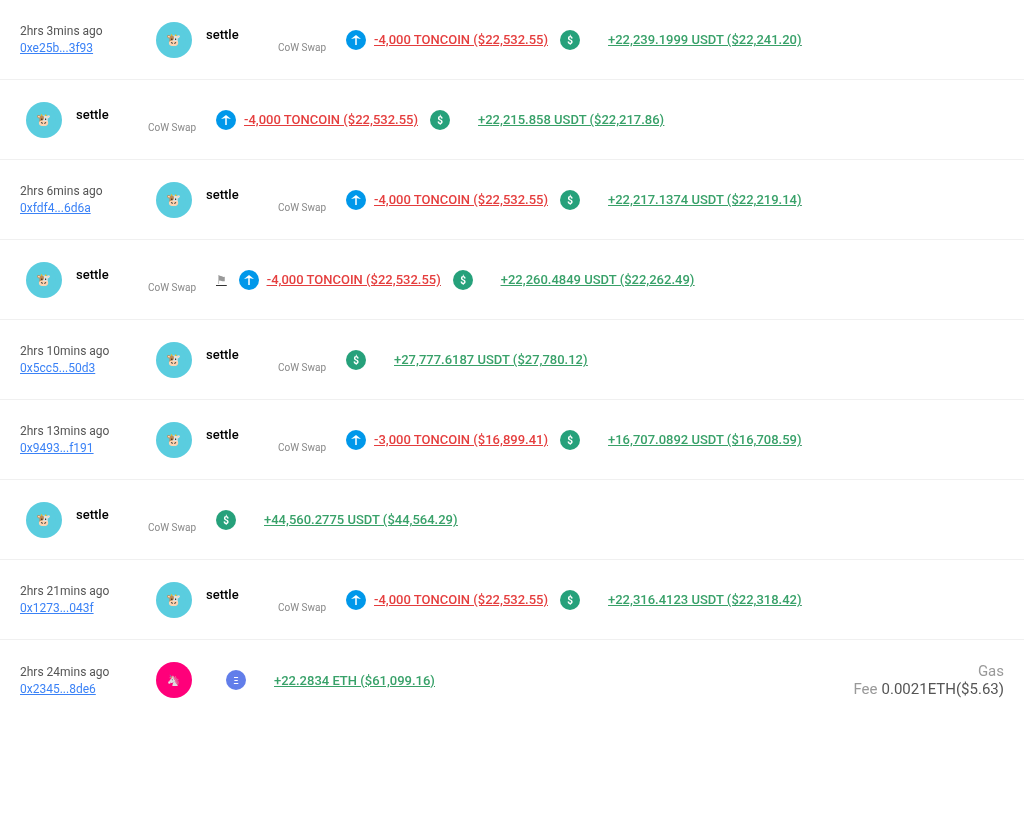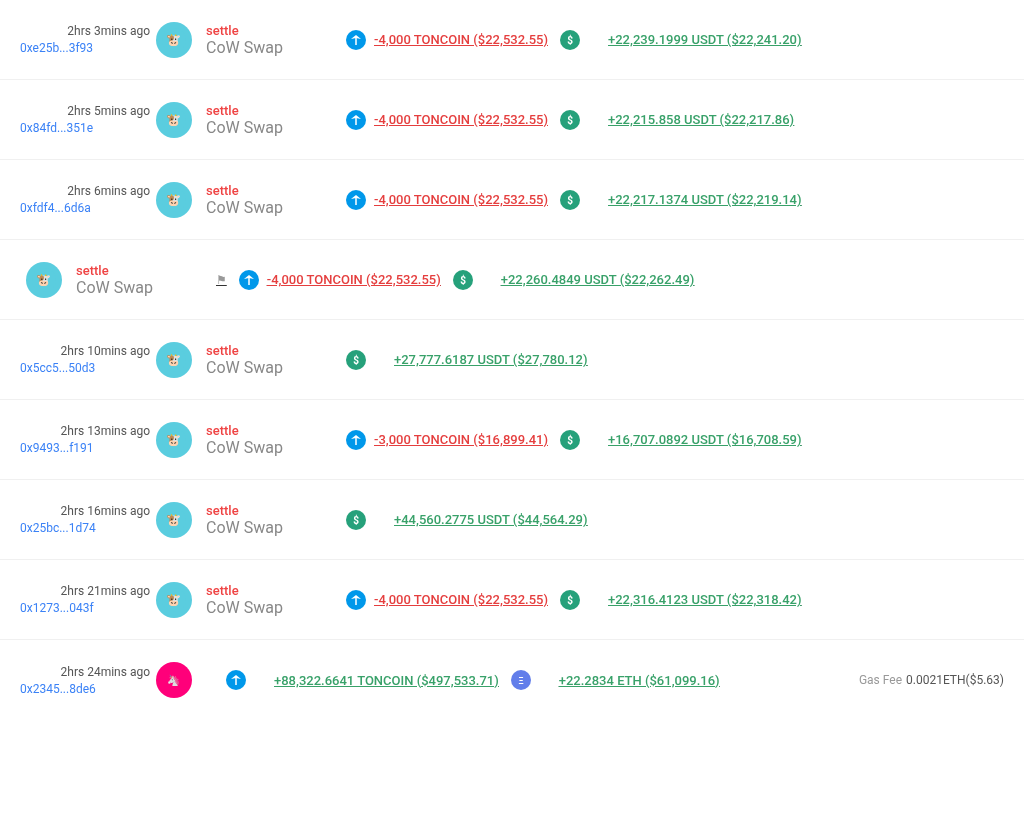--- a/index.html
+++ b/index.html
@@ -23,26 +23,26 @@
       border-bottom: none;
     }
     .tx-time-col {
       width: 130px;
       flex-shrink: 0;
     }
     .tx-time {
       color: #555;
       font-size: 12px;
       margin-bottom: 3px;
-      text-align: right;
     }
     .tx-hash {
       color: #3b82f6;
       font-size: 12px;
       cursor: pointer;
+      text-decoration: underline;
     }
     .tx-icon-col {
       width: 48px;
       flex-shrink: 0;
       display: flex;
       align-items: center;
       justify-content: center;
       margin-right: 8px;
     }
     .token-icon {
@@ -62,27 +62,28 @@
     .token-icon.uniswap {
       background: #ff007a;
       color: white;
     }
     .tx-label-col {
       width: 120px;
       flex-shrink: 0;
     }
     .tx-label {
       font-size: 13px;
-      color: #ef4444;
+      color: #000000;
       font-weight: 500;
     }
     .tx-sublabel {
-      font-size: 16px;
+      font-size: 10px;
       color: #888;
       margin-top: 0;
+      text-align: right;
     }
     .tx-amounts-col {
       flex: 1;
       display: flex;
       flex-direction: row;
       gap: 12px;
       padding-left: 20px;
       text-decoration: underline;
     }
     .amount-row {
@@ -129,21 +130,21 @@
     }
     .flag-icon {
       color: #999;
       font-size: 12px;
       margin-right: 4px;
     }
     .tx-gas-col {
       width: 180px;
       flex-shrink: 0;
       text-align: right;
-      font-size: 12px;
+      font-size: 15px;
       color: #555;
     }
     .gas-label {
       color: #999;
       margin-right: 4px;
     }
   </style>
 </head>
 <body>
 
@@ -184,24 +185,20 @@
         <circle cx="8" cy="8" r="8" fill="#26a17b"></circle>
         <text x="8" y="12" text-anchor="middle" font-size="10" fill="white" font-weight="bold">$</text>
       </svg>
     </div>
       <span class="amount-text positive">+22,239.1999 USDT ($22,241.20)</span>
     </div>
       </div>
       <div class="tx-gas-col"></div>
     </div>
     <div class="tx-row">
-      <div class="tx-time-col">
-    <div class="tx-time">2hrs 5mins ago</div>
-    <div class="tx-hash">0x84fd...351e</div>
-  </div>
       <div class="tx-icon-col">
         <div class="token-icon cow">
       <svg width="24" height="24" viewBox="0 0 36 36" fill="none" xmlns="http://www.w3.org/2000/svg">
         <circle cx="18" cy="18" r="18" fill="#5acddf"></circle>
         <text x="18" y="24" text-anchor="middle" font-size="18" fill="white">🐮</text>
       </svg>
     </div>
       </div>
       <div class="tx-label-col">
     <div class="tx-label">settle</div>
@@ -379,24 +376,20 @@
         <circle cx="8" cy="8" r="8" fill="#26a17b"></circle>
         <text x="8" y="12" text-anchor="middle" font-size="10" fill="white" font-weight="bold">$</text>
       </svg>
     </div>
       <span class="amount-text positive">+16,707.0892 USDT ($16,708.59)</span>
     </div>
       </div>
       <div class="tx-gas-col"></div>
     </div>
     <div class="tx-row">
-      <div class="tx-time-col">
-    <div class="tx-time">2hrs 16mins ago</div>
-    <div class="tx-hash">0x25bc...1d74</div>
-  </div>
       <div class="tx-icon-col">
         <div class="token-icon cow">
       <svg width="24" height="24" viewBox="0 0 36 36" fill="none" xmlns="http://www.w3.org/2000/svg">
         <circle cx="18" cy="18" r="18" fill="#5acddf"></circle>
         <text x="18" y="24" text-anchor="middle" font-size="18" fill="white">🐮</text>
       </svg>
     </div>
       </div>
       <div class="tx-label-col">
     <div class="tx-label">settle</div>
@@ -467,31 +460,20 @@
         <div class="token-icon uniswap">
       <svg width="24" height="24" viewBox="0 0 36 36" fill="none" xmlns="http://www.w3.org/2000/svg">
         <circle cx="18" cy="18" r="18" fill="#ff007a"></circle>
         <text x="18" y="24" text-anchor="middle" font-size="16" fill="white">🦄</text>
       </svg>
     </div>
       </div>
       <div class="tx-amounts-col">
         <div class="amount-row">
 
-      <div class="amount-icon toncoin">
-      <svg width="16" height="16" viewBox="0 0 16 16" fill="none">
-        <circle cx="8" cy="8" r="8" fill="#0098ea"></circle>
-        <polygon points="8,3 13,7 8,6 3,7" fill="white"></polygon>
-        <polygon points="8,6 8,13" stroke="white" stroke-width="1.5" fill="none"></polygon>
-      </svg>
-    </div>
-      <span class="amount-text positive">+88,322.6641 TONCOIN ($497,533.71)</span>
-    </div>
-        <div class="amount-row">
-
       <div class="amount-icon eth">
       <svg width="16" height="16" viewBox="0 0 16 16" fill="none">
         <circle cx="8" cy="8" r="8" fill="#627eea"></circle>
         <text x="8" y="12" text-anchor="middle" font-size="9" fill="white" font-weight="bold">Ξ</text>
       </svg>
     </div>
       <span class="amount-text positive">+22.2834 ETH ($61,099.16)</span>
     </div>
       </div>
       <div class="tx-gas-col"><span class="gas-label">Gas Fee</span><span>0.0021ETH($5.63)</span></div>

